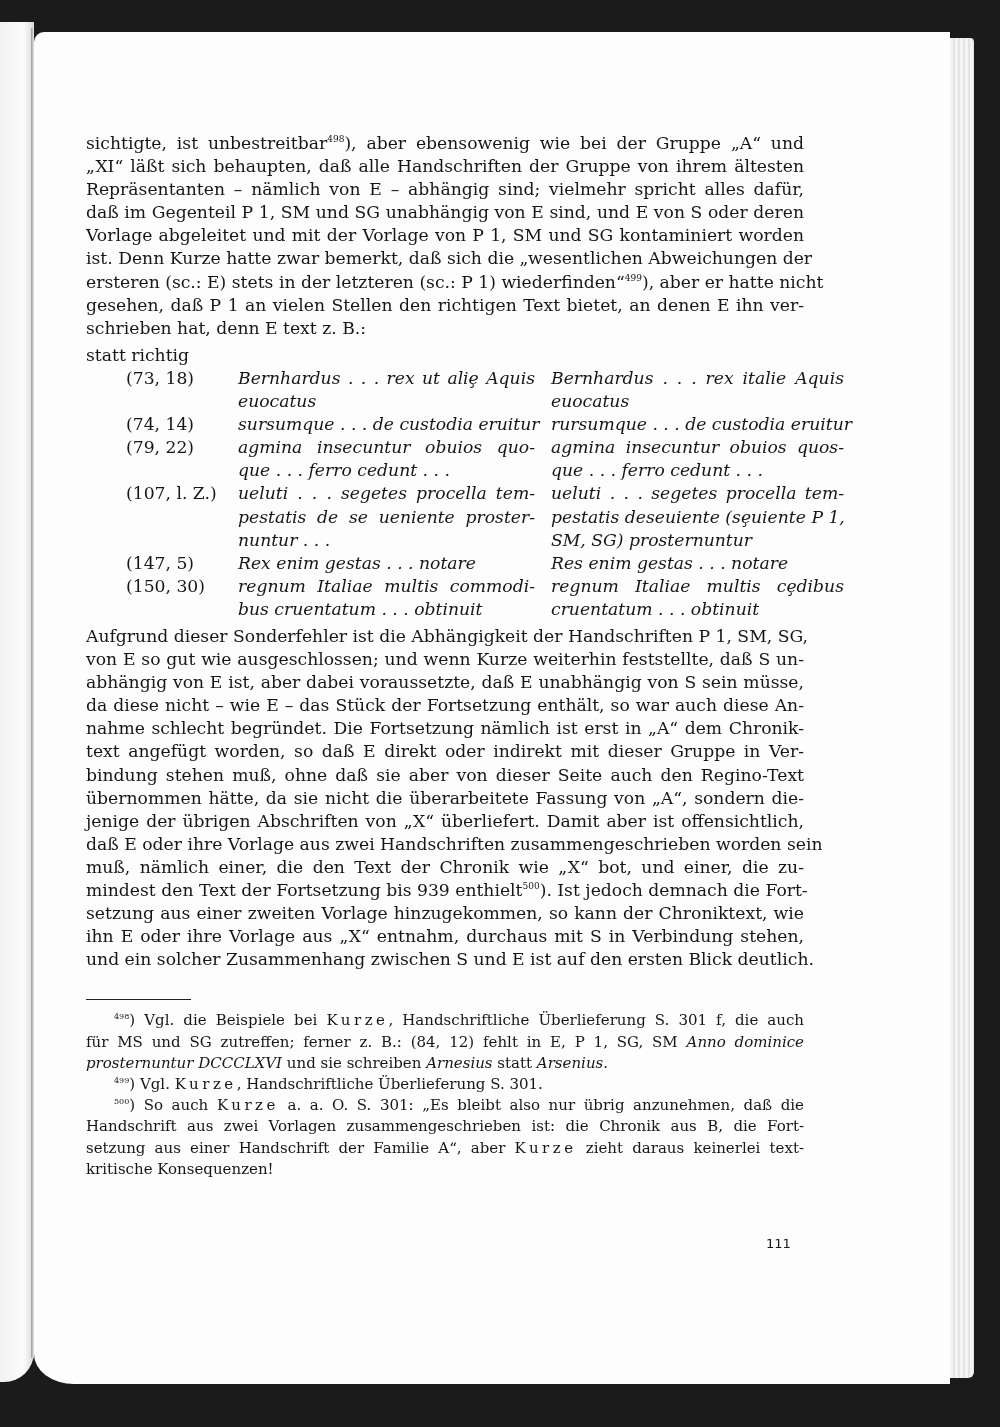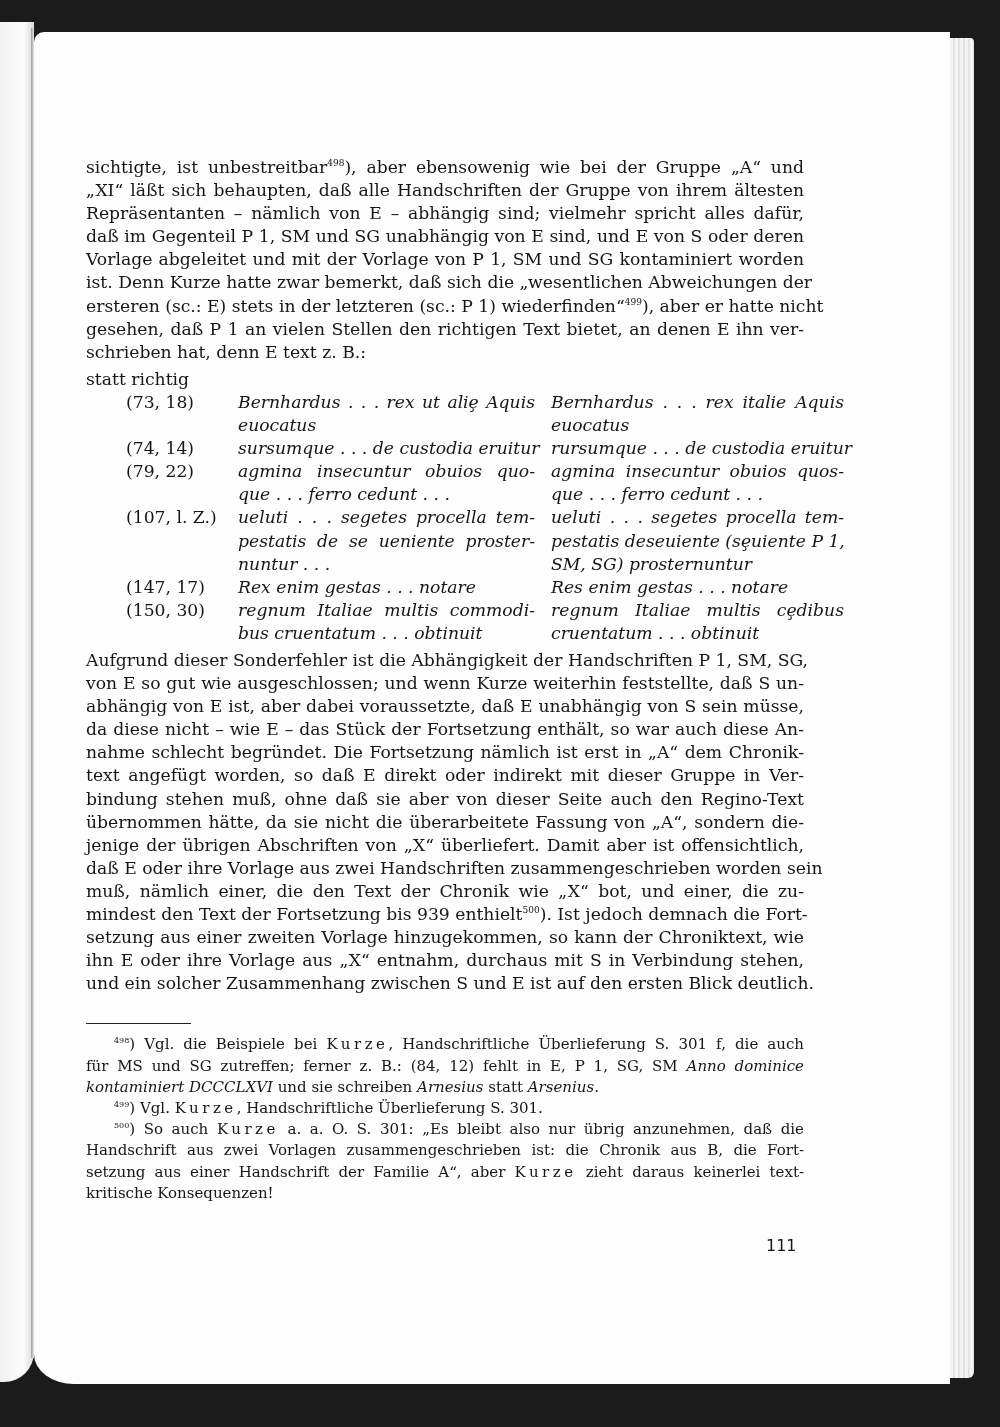--- a/index.html
+++ b/index.html
@@ -25,21 +25,21 @@
     border-top-left-radius:10px;
     border-bottom-left-radius:40px 30px;
   }
   .page-edges {
     position:absolute; left:950px; top:38px; width:24px; height:1340px;
     background:repeating-linear-gradient(90deg,#f4f4f4 0px,#f4f4f4 3px,#cfcfcf 4px,#fafafa 5px);
     border-top-right-radius:4px;
     border-bottom-right-radius:6px;
   }
   .content {
-    position:absolute; left:86px; top:156px; width:718px;
+    position:absolute; left:86px; top:132px; width:718px;
     font-size:17.2px; line-height:23.1px;
   }
   .para { text-align:justify; margin:0; }
   .para .ln { display:block; text-align:justify; text-align-last:justify; white-space:nowrap; }
   .para .ln.last { text-align-last:left; }
   sup { font-size:9px; vertical-align:7px; line-height:0; }
   .spaced { letter-spacing:3.5px; }
   i, .it { font-style:italic; }
 
   .table { margin-top:4px; width:718px; }
@@ -52,21 +52,21 @@
   .hdr-right { }
 
   .para2 { margin-top:4px; }
   .footnote-rule { width:105px; height:1px; background:#222; margin-top:28px; margin-bottom:10px; }
   .footnotes { font-size:15px; line-height:21.2px; }
   .fn .ln { display:block; text-align:justify; text-align-last:justify; white-space:nowrap; }
   .fn .ln.first { padding-left:28px; }
   .fn .ln.last { text-align-last:left; }
   .fn sup { font-size:8px; vertical-align:6px; }
   .page-number {
-    position:absolute; left:766px; top:1236px; font-size:16px;
+    position:absolute; left:766px; top:1236px; font-size:13px;
     font-family:"DejaVu Sans", "Liberation Sans", sans-serif;
   }
 </style>
 </head>
 <body>
 
 <div class="left-page"></div>
 <div class="gutter"></div>
 <div class="page"></div>
 <div class="page-edges"></div>
@@ -125,21 +125,21 @@
             <span class="cl">pestatis de se ueniente proster-</span>
             <span class="cl l">nuntur . . .</span>
           </div>
           <div class="col right it">
             <span class="cl">ueluti . . . segetes procella tem-</span>
             <span class="cl">pestatis deseuiente (sȩuiente P 1,</span>
             <span class="cl l">SM, SG) prosternuntur</span>
           </div>
         </div>
         <div class="row">
-          <div class="ref">(147, 17)</div>
+          <div class="ref">(147, 5)</div>
           <div class="col it">
             <span class="cl l">Rex enim gestas . . . notare</span>
           </div>
           <div class="col right it">
             <span class="cl l">Res enim gestas . . . notare</span>
           </div>
         </div>
         <div class="row">
           <div class="ref">(150, 30)</div>
           <div class="col it">
@@ -170,21 +170,21 @@
       <span class="ln">setzung aus einer zweiten Vorlage hinzugekommen, so kann der Chroniktext, wie</span>
       <span class="ln">ihn E oder ihre Vorlage aus „X“ entnahm, durchaus mit S in Verbindung stehen,</span>
       <span class="ln last">und ein solcher Zusammenhang zwischen S und E ist auf den ersten Blick deutlich.</span>
     </div>
 
   <div class="footnote-rule"></div>
   <div class="footnotes" id="fns">
       <div class="fn">
         <span class="ln first"><sup>498</sup>) Vgl. die Beispiele bei <span class="spaced">Kurze</span>, Handschriftliche Überlieferung S. 301 f, die auch</span>
         <span class="ln">für MS und SG zutreffen; ferner z. B.: (84, 12) fehlt in E, P 1, SG, SM <i>Anno dominice</i></span>
-        <span class="ln last"><i>kontaminiert DCCCLXVI</i> und sie schreiben <i>Arnesius</i> statt <i>Arsenius</i>.</span>
+        <span class="ln last"><i>prosternuntur DCCCLXVI</i> und sie schreiben <i>Arnesius</i> statt <i>Arsenius</i>.</span>
       </div>
       <div class="fn">
         <span class="ln first last"><sup>499</sup>) Vgl. <span class="spaced">Kurze</span>, Handschriftliche Überlieferung S. 301.</span>
       </div>
       <div class="fn">
         <span class="ln first"><sup>500</sup>) So auch <span class="spaced">Kurze</span> a. a. O. S. 301: „Es bleibt also nur übrig anzunehmen, daß die</span>
         <span class="ln">Handschrift aus zwei Vorlagen zusammengeschrieben ist: die Chronik aus B, die Fort-</span>
         <span class="ln">setzung aus einer Handschrift der Familie A“, aber <span class="spaced">Kurze</span> zieht daraus keinerlei text-</span>
         <span class="ln last">kritische Konsequenzen!</span>
       </div>

